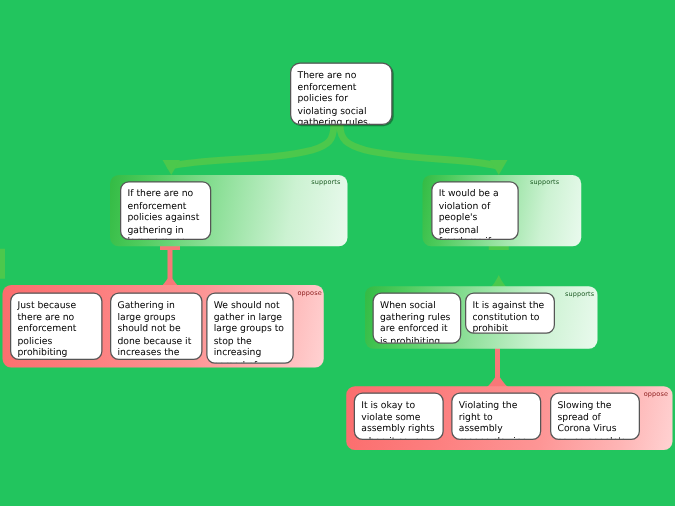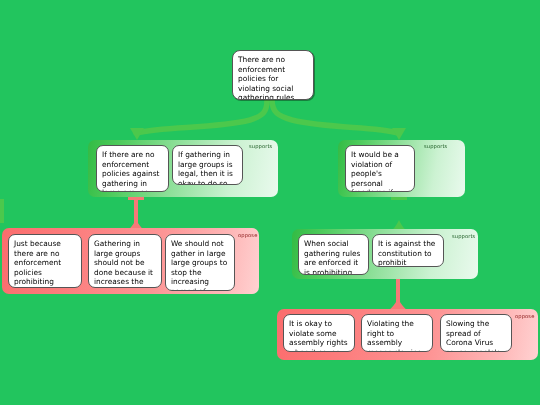--- a/index.html
+++ b/index.html
@@ -75,23 +75,20 @@
   <div class="node root" style="left:232px;top:50px;width:82px;height:50px;">
     <span>There are no enforcement policies for violating social gathering rules.</span>
   </div>
 
   <div class="group support" style="left:88px;top:140px;width:190px;height:57px;">
   </div>
   <div class="group-label support" style="left:249px;top:143px;">supports</div>
   <div class="node" style="left:96px;top:145px;width:73px;height:47px;">
     <span>If there are no enforcement policies against gathering in large groups, then it is legal.</span>
   </div>
-  <div class="node" style="left:172px;top:145px;width:71px;height:40px;">
-    <span>If gathering in large groups is legal, then it is okay to do so.</span>
-  </div>
 
   <div class="group support" style="left:338px;top:140px;width:127px;height:57px;">
   </div>
   <div class="group-label support" style="left:424px;top:143px;">supports</div>
   <div class="node" style="left:345px;top:145px;width:70px;height:47px;">
     <span>It would be  a violation of people's personal freedoms if social gathering rules were enforced.</span>
   </div>
 
   <div class="group oppose" style="left:2px;top:228px;width:257px;height:66px;">
   </div>

